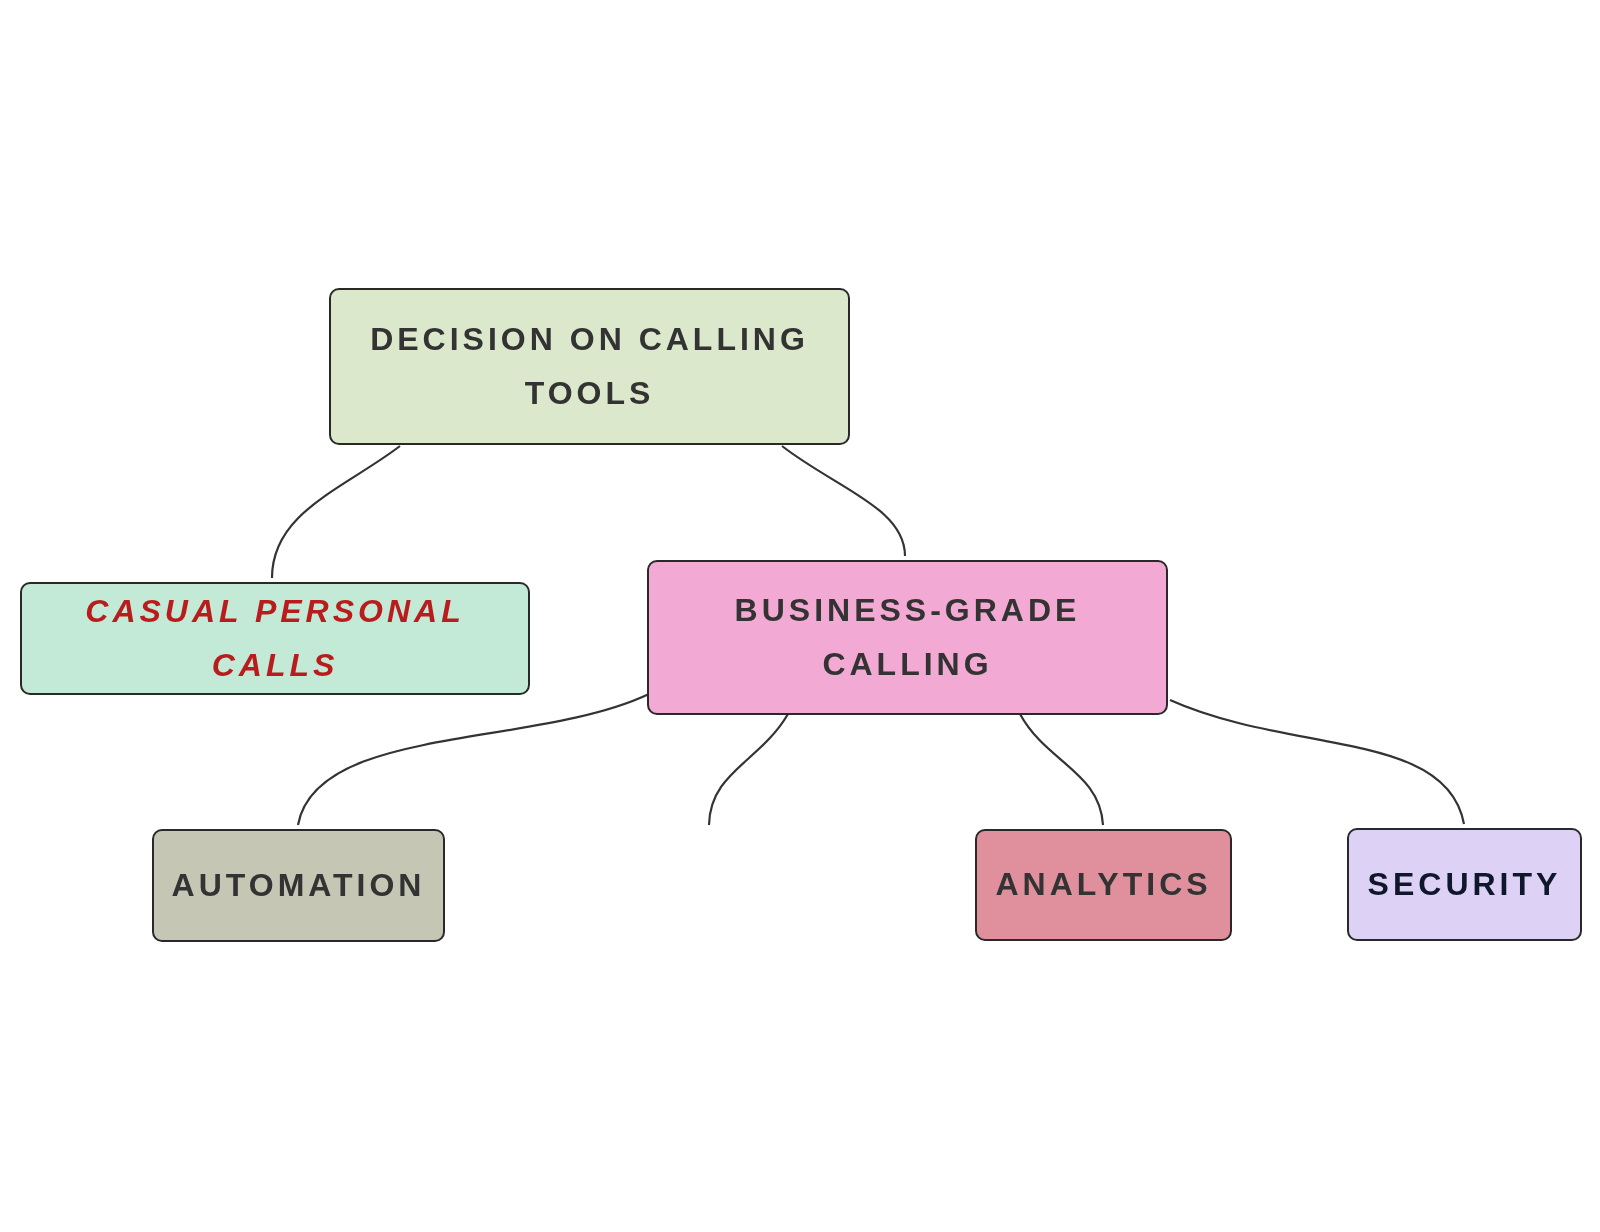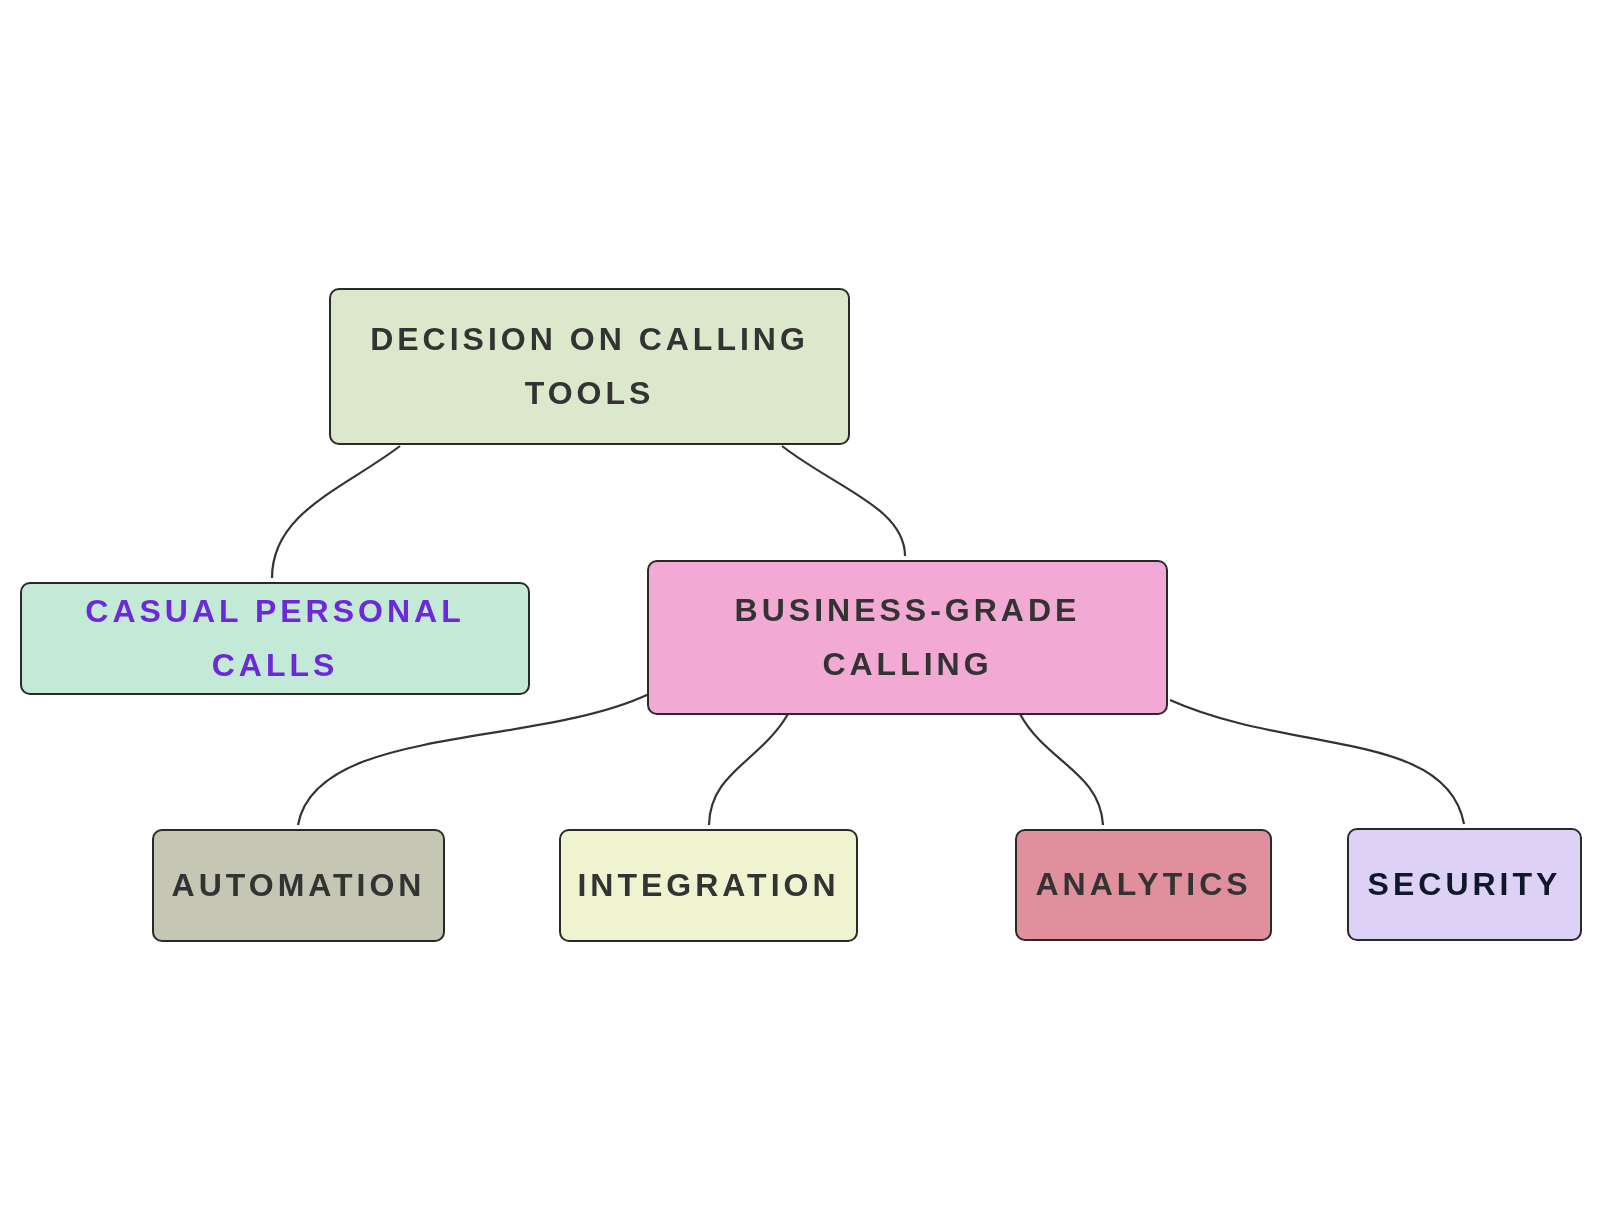--- a/index.html
+++ b/index.html
@@ -63,37 +63,34 @@
     <path marker-end="url(#arrowhead)" d="M 1020 714 C 1046 762, 1100 772, 1103 825" stroke="#333333"></path>
     <path marker-end="url(#arrowhead)" d="M 1170 700 C 1290 754, 1447 730, 1464 824" stroke="#333333"></path>
   </svg>
 
   <div class="node" style="left: 329px; top: 288px; width: 521px; height: 157px; background: rgb(219, 232, 203); border-color: rgb(41, 41, 41);">
     <span class="label" style="color: rgb(51, 51, 51);">DECISION ON CALLING
 TOOLS</span>
   </div>
 
   <div class="node" style="left: 20px; top: 582px; width: 510px; height: 113px; background: rgb(195, 233, 215); border-color: rgb(41, 41, 41);">
-    <span class="label" style="color: #6d28d9;">CASUAL PERSONAL CALLS</span>
+    <span class="label" style="color: #b91c1c; font-style: italic;">CASUAL PERSONAL CALLS</span>
   </div>
 
   <div class="node" style="left: 152px; top: 829px; width: 293px; height: 113px; background: rgb(197, 198, 180); border-color: rgb(41, 41, 41);">
     <span class="label" style="color: rgb(51, 51, 51);">AUTOMATION</span>
   </div>
 
   <div class="node" style="left: 647px; top: 560px; width: 521px; height: 155px; background: rgb(242, 169, 211); border-color: rgb(41, 41, 41);">
     <span class="label" style="color: rgb(51, 51, 51);">BUSINESS-GRADE
 CALLING</span>
   </div>
 
-  <div class="node" style="left: 559px; top: 829px; width: 299px; height: 113px; background: rgb(239, 243, 207); border-color: rgb(41, 41, 41);">
-    <span class="label" style="color: rgb(51, 51, 51);">INTEGRATION</span>
-  </div>
 
-  <div class="node" style="left: 975px; top: 829px; width: 257px; height: 112px; background: rgb(224, 143, 157); border-color: rgb(41, 41, 41); margin-left: 40px;">
+  <div class="node" style="left: 975px; top: 829px; width: 257px; height: 112px; background: rgb(224, 143, 157); border-color: rgb(41, 41, 41);">
     <span class="label" style="color: rgb(51, 51, 51);">ANALYTICS</span>
   </div>
 
   <div class="node" style="left: 1347px; top: 828px; width: 235px; height: 113px; background: rgb(221, 210, 246); border-color: rgb(41, 41, 41);">
     <span class="label" style="color: #0f172a;">SECURITY</span>
   </div>
 
 </div>
 
 </body></html>

